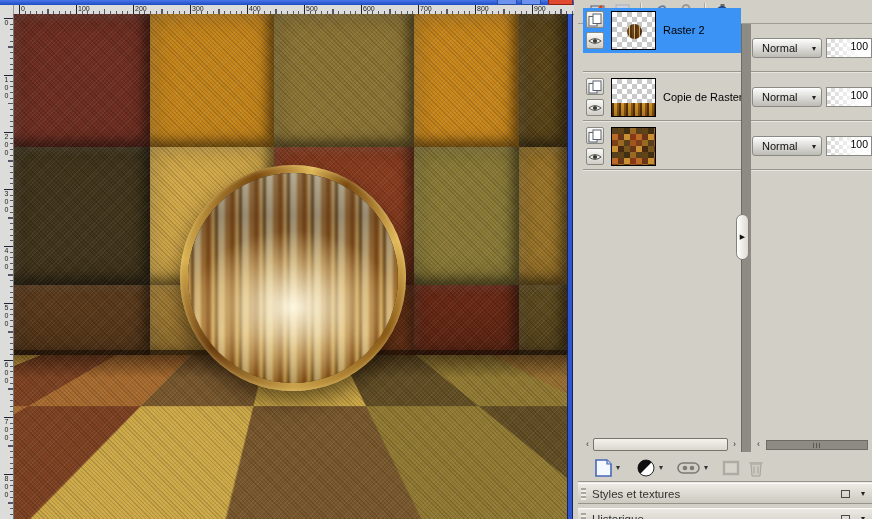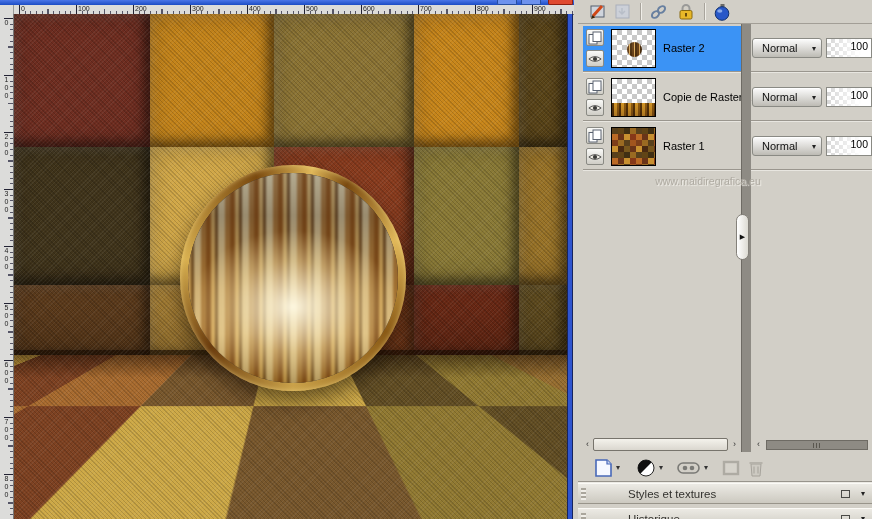--- a/index.html
+++ b/index.html
@@ -124,21 +124,21 @@
   #rscrthumb .grip { position:absolute; left:46px; top:2px; width:8px; height:5px;
     background:repeating-linear-gradient(90deg,#5a574f 0 1px,rgba(0,0,0,0) 1px 3px); }
   #btoolbar { position:absolute; left:0; top:455px; width:294px; height:26px; }
   .bico { position:absolute; top:2px; width:22px; height:22px; }
   .bdd { position:absolute; top:8px; font-size:8px; color:#333; }
   #bsep { position:absolute; left:0; top:481px; width:294px; border-top:1px solid #98948c; border-bottom:1px solid #eceae4; }
   .phead { position:absolute; left:0; width:294px; height:21px;
     background:linear-gradient(180deg,#eceae4,#ccc9c0); border-top:1px solid #fbfaf6; border-bottom:1px solid #98948a; }
   .phead .grip { position:absolute; left:3px; top:4px; width:5px; height:12px;
     background:repeating-linear-gradient(180deg,#aaa69c 0 2px,#f0eee8 2px 4px); }
-  .ptitle { position:absolute; left:14px; top:0; line-height:20px; font-size:11.5px; color:#33322e;margin-left:36px; }
+  .ptitle { position:absolute; left:14px; top:0; line-height:20px; font-size:11.5px; color:#33322e; }
   .hframe { position:absolute; right:22px; top:6px; width:9px; height:8px; border:1.5px solid #4a4a46; }
   .hdd { position:absolute; right:7px; top:5px; font-size:8px; color:#222; }
 </style>
 </head>
 <body>
 
 <div id="root">
 
   <div id="cwin">
     <div id="ctitle">
@@ -252,21 +252,21 @@
       <span class="tbsep" style="left:126px"></span>
       <span class="tbico" style="left:134px">
         <svg width="20" height="20" viewBox="0 0 20 20">
             <rect x="8.5" y="2" width="4" height="3" fill="#6a6a66"></rect>
             <circle cx="10" cy="11.5" r="6.8" fill="#2858c8" stroke="#10306e"></circle>
             <ellipse cx="7.8" cy="9" rx="2.6" ry="1.8" fill="#9ab8f0" opacity="0.85"></ellipse>
           </svg>
       </span>
     </div>
 
-    <div class="lrow sel" style="top:26px">
+    <div class="lrow sel" style="top:8px">
       <span class="lbtn top">
         <svg width="14" height="14" viewBox="0 0 14 14">
             <rect x="1" y="3.5" width="8" height="9.5" fill="#fff" stroke="#5a6270"></rect>
             <rect x="5" y="1" width="8" height="9.5" fill="#fff" stroke="#5a6270"></rect>
           </svg>
       </span>
       <span class="lbtn bot">
         <svg width="14" height="12" viewBox="0 0 16 12">
             <path d="M1 6 Q8 0.5 15 6 Q8 11.5 1 6 Z" fill="#efece4" stroke="#444"></path>
             <circle cx="8" cy="6" r="2.4" fill="#3a3a38"></circle>
@@ -302,21 +302,20 @@
             <rect x="5" y="1" width="8" height="9.5" fill="#fff" stroke="#5a6270"></rect>
           </svg>
       </span>
       <span class="lbtn bot">
         <svg width="14" height="12" viewBox="0 0 16 12">
             <path d="M1 6 Q8 0.5 15 6 Q8 11.5 1 6 Z" fill="#efece4" stroke="#444"></path>
             <circle cx="8" cy="6" r="2.4" fill="#3a3a38"></circle>
           </svg>
       </span>
       <span class="lthumb t-raster1"></span>
-      <span class="lname">Raster 1</span>
     </div>
 
     <div class="hline" style="top:71px"></div>
     <div class="hline" style="top:120px"></div>
     <div class="hline" style="top:169px"></div>
 
     <div class="brow" style="top:38px">
       <span class="blendbtn">
         <span>Normal</span>
           <span class="dd">▾</span>
@@ -338,21 +337,20 @@
       <span class="blendbtn">
         <span>Normal</span>
           <span class="dd">▾</span>
       </span>
       <span class="opfield">
           <span class="opv">100</span>
         </span>
     </div>
 
     <div id="wmark">
-      <div class="wm2">www.maidiregrafica.eu</div>
     </div>
 
     <div id="splitter"></div>
     <div id="sphandle">
         <span>▶</span>
       </div>
 
     <span class="scrbtn" style="left:5px; top:438px">‹</span>
     <div id="lscrthumb"></div>
     <span class="scrbtn" style="left:152px; top:438px">›</span>

